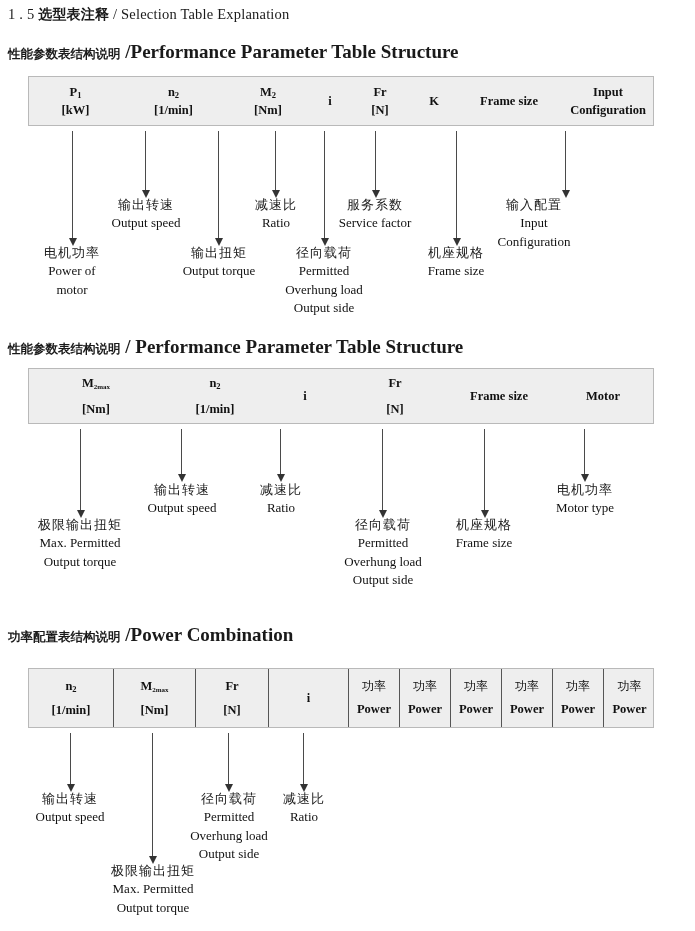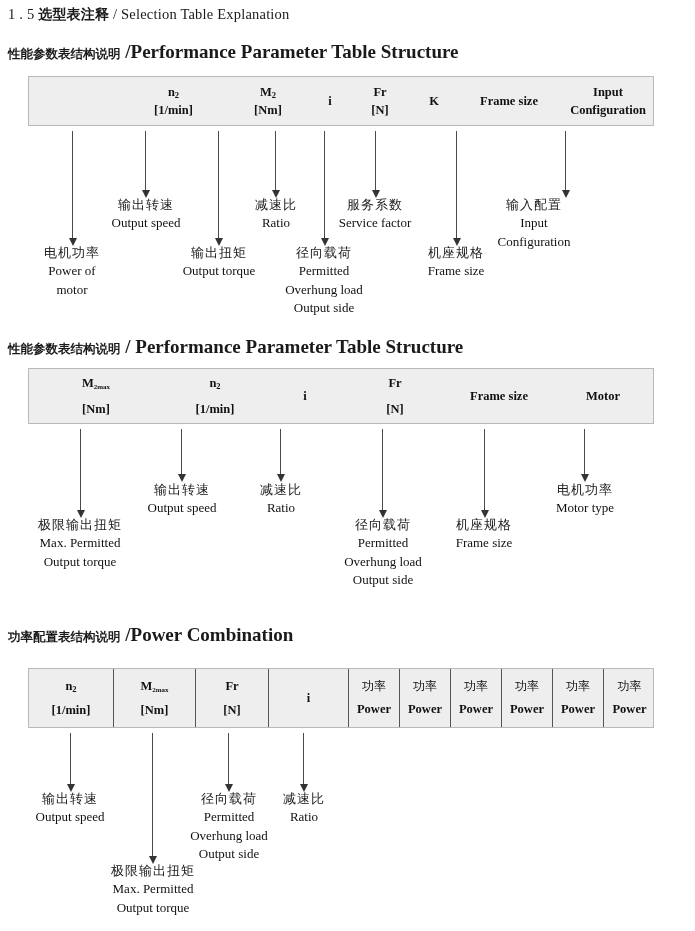--- a/index.html
+++ b/index.html
@@ -145,20 +145,24 @@
   <span class="sep">/</span>
   <span class="en">Selection Table Explanation</span>
 </div>
 
 <div class="sec-head" style="top:41px">
   <span class="cn">性能参数表结构说明</span><span class="en"> <span>/</span><span>Performance Parameter Table Structure</span></span>
 </div>
 
 <div class="tbl" style="left:28px; top:76px; width:626px; height:50px;">
   <div class="tbl-inner">
+    <div class="cell" style="left:0px; width:93px;">
+      <span class="l1"><span>P</span><sub>1</sub></span>
+      <span class="l2">[kW]</span>
+    </div>
     <div class="cell" style="left:93px; width:103px;">
       <span class="l1"><span>n</span><sub>2</sub></span>
       <span class="l2">[1/min]</span>
     </div>
     <div class="cell" style="left:196px; width:86px;">
       <span class="l1"><span>M</span><sub>2</sub></span>
       <span class="l2">[Nm]</span>
     </div>
     <div class="cell" style="left:282px; width:38px;">
       <span class="l1">i</span>

